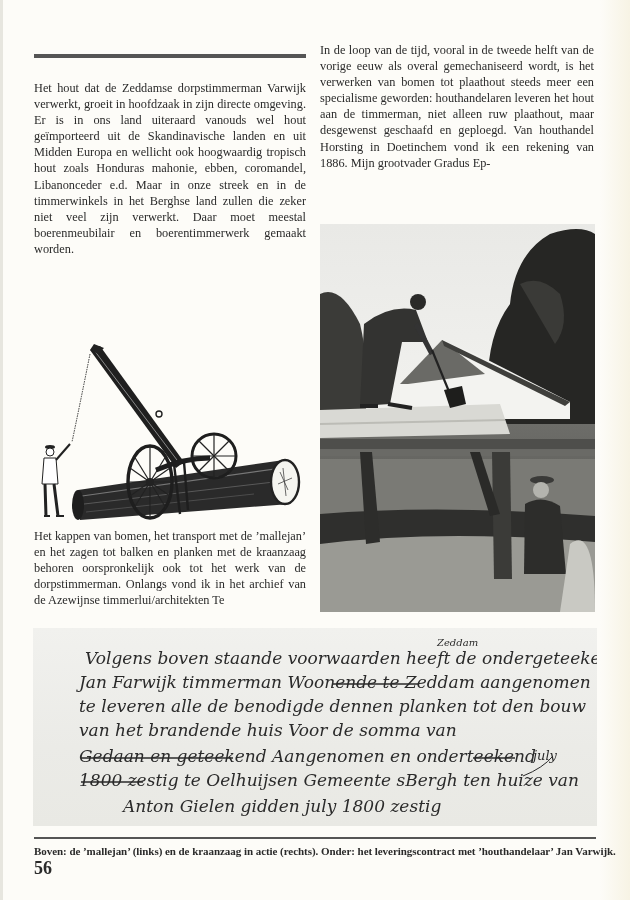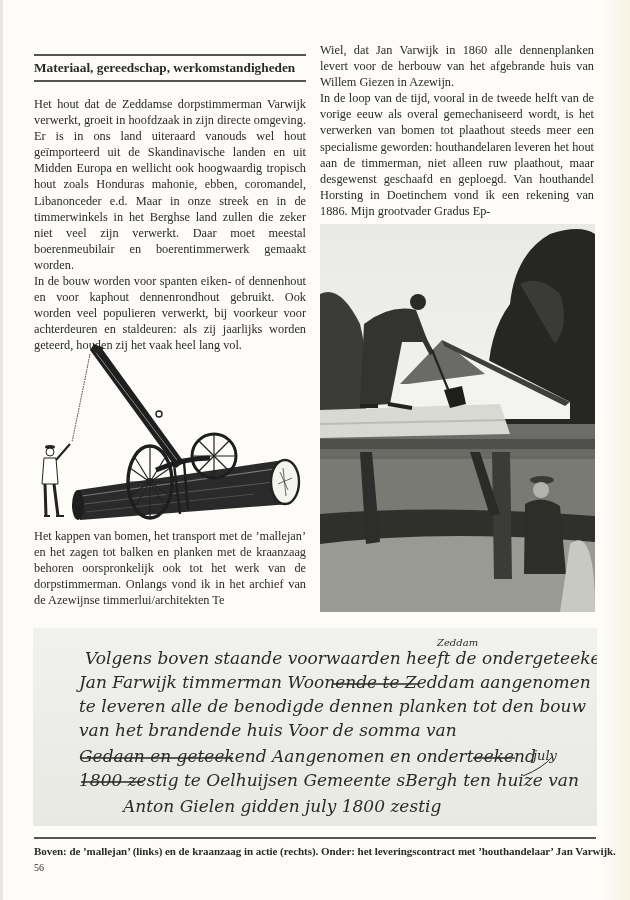--- a/index.html
+++ b/index.html
@@ -27,21 +27,21 @@
     height: 2px; background: #555; width: 272px;
   }
   .section-heading {
     font-weight: bold; font-size: 13.3px; line-height: 20px;
     padding: 2px 0 2px 0; letter-spacing: 0px; white-space: nowrap;
   }
   .para {
     font-size: 12.3px; line-height: 16.1px; text-align: justify;
     margin: 0; hyphens: manual;
   }
-  .body-text-1 { margin-top: 14px; }
+  .body-text-1 { margin-top: 22px; }
   .body-text-right { margin: 0; }
   .illustration {
     position: absolute; left: 34px; top: 344px; width: 272px; height: 180px;
   }
   .col-left-bottom {
     position: absolute; left: 34px; top: 528px; width: 272px;
   }
   .photo {
     position: absolute; left: 320px; top: 224px; width: 275px; height: 388px;
     background: #8a8a86; overflow: hidden;
@@ -55,38 +55,36 @@
     position: absolute; left: 34px; top: 837px; width: 562px; height: 2px;
     background: #555;
   }
   .caption {
     position: absolute; left: 34px; top: 845px; width: 570px;
     font-weight: bold; font-size: 11px; line-height: 12px; white-space: nowrap;
     letter-spacing: -0.05px;
   }
   .page-number {
     position: absolute; left: 34px; top: 860px;
-    font-size: 10px; line-height: 16px;
+    font-size: 18px; line-height: 16px; font-weight: bold;
   }
   svg text.hand {
     font-family: "DejaVu Serif", serif; font-style: italic;
   }
 </style>
 </head>
 <body>
 
 <div class="page-edge-left"></div>
 <div class="page-edge-right"></div>
 
 <div class="col-left">
   <div class="heading-rule-top"></div>
-  <div class="section-heading">Materiaal, gereedschap, werkomstandigheden</div>
   <div class="heading-rule-bottom"></div>
   <p class="para body-text-1">Het hout dat de Zeddamse dorpstimmerman Var­wijk verwerkt, groeit in hoofdzaak in zijn directe omgeving. Er is in ons land uiteraard vanouds wel hout geïmporteerd uit de Skandinavische landen en uit Midden Europa en wellicht ook hoogwaardig tropisch hout zoals Honduras mahonie, ebben, coromandel, Libanonceder e.d. Maar in onze streek en in de timmerwinkels in het Berghse land zullen die zeker niet veel zijn verwerkt. Daar moet meestal boerenmeubilair en boerentimmerwerk gemaakt worden.</p>
-  <p class="para">In de bouw worden voor spanten eiken- of dennen­hout en voor kaphout dennenrondhout gebruikt. Ook worden veel populieren verwerkt, bij voorkeur voor achterdeuren en staldeuren: als zij jaarlijks worden geteerd, houden zij het vaak heel lang vol.</p>
 </div>
 
 <div class="illustration">
   <svg width="272" height="180" viewBox="0 0 272 180">
 
     <g>
       <path d="M44 146 L250 116 L256 160 L46 176 Z" fill="#2a2a2a"></path>
       <path d="M48 152 L248 124" stroke="#777" stroke-width="1.2"></path>
       <path d="M50 160 L240 138" stroke="#666" stroke-width="0.8"></path>
       <path d="M52 168 L220 150" stroke="#555" stroke-width="0.8"></path>
@@ -139,21 +137,20 @@
       <path d="M10 172 L16 172 M22 172 L30 172" stroke="#222" stroke-width="2"></path>
     </g>
   </svg>
 </div>
 
 <div class="col-left-bottom">
   <p class="para">Het kappen van bomen, het transport met de ’mallejan’ en het zagen tot balken en planken met de kraanzaag behoren oorspronkelijk ook tot het werk van de dorpstimmerman. Onlangs vond ik in het archief van de Azewijnse timmerlui/architekten Te</p>
 </div>
 
 <div class="col-right">
-  <p class="para body-text-right">Wiel, dat Jan Varwijk in 1860 alle dennenplanken levert voor de herbouw van het afgebrande huis van Willem Giezen in Azewijn.</p>
   <p class="para body-text-right">In de loop van de tijd, vooral in de tweede helft van de vorige eeuw als overal gemechaniseerd wordt, is het verwerken van bomen tot plaathout steeds meer een specialisme geworden: houthandelaren leveren het hout aan de timmerman, niet alleen ruw plaat­hout, maar desgewenst geschaafd en geploegd. Van houthandel Horsting in Doetinchem vond ik een rekening van 1886. Mijn grootvader Gradus Ep-</p>
 </div>
 
 <div class="photo">
   <svg width="275" height="388" viewBox="0 0 275 388">
     <defs>
       <linearGradient id="sky" x1="0" y1="0" x2="0" y2="1">
         <stop offset="0" stop-color="#e9e9e6"></stop>
         <stop offset="1" stop-color="#f2f2ef"></stop>
       </linearGradient>

